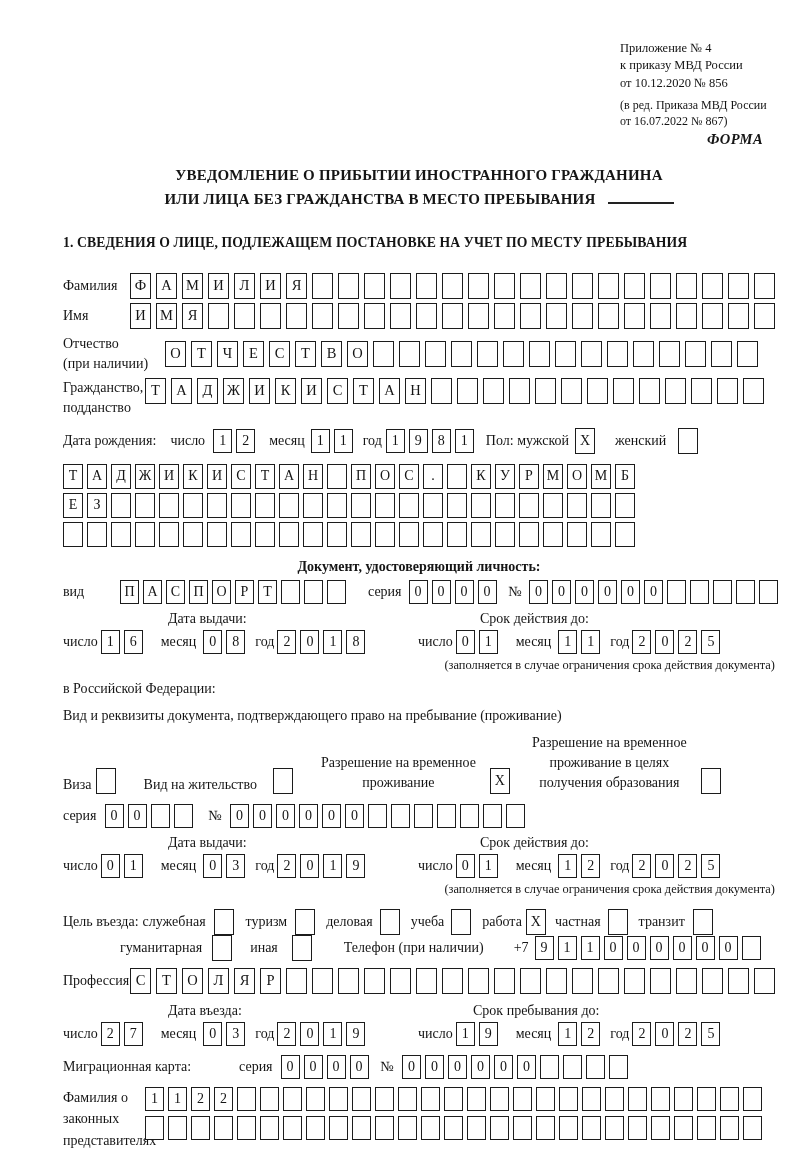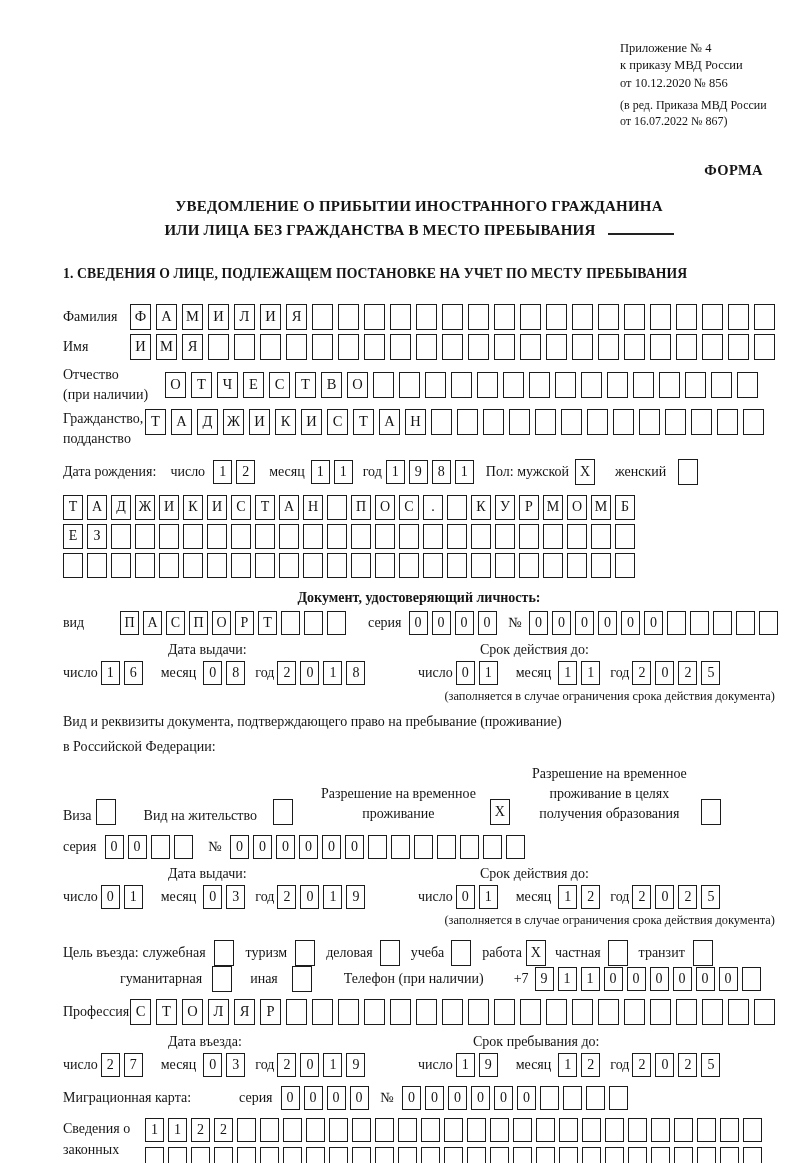--- a/index.html
+++ b/index.html
@@ -1,20 +1,20 @@
 <!DOCTYPE html>
 <html><head>
 <meta charset="utf-8">
 <style>
   html,body{margin:0;padding:0;background:#ffffff;}
   body{width:800px;height:1163px;font-family:"Liberation Serif",serif;color:#151515;}
   .page{position:relative;width:800px;height:1163px;box-sizing:border-box;padding:40px 25px 0 63px;overflow:hidden;}
   .appendix{margin-left:557px;font-size:12.5px;line-height:1.38;}
   .appendix .note{margin-top:5px;font-size:12px;}
-  .forma{font-weight:bold;font-size:14.5px;text-align:right;padding-right:12px;margin-top:32px;letter-spacing:.4px;}
+  .forma{font-weight:bold;font-size:14.5px;text-align:right;padding-right:12px;margin-top:1px;letter-spacing:.4px;font-style:italic;}
   .title{font-weight:bold;font-size:15px;text-align:center;margin-top:15px;line-height:1.6;letter-spacing:.2px;}
   .title .blank{display:inline-block;width:66px;border-bottom:2px solid #222;margin-left:12px;}
   .section-heading{font-weight:bold;font-size:13.7px;margin-top:24px;letter-spacing:.1px;}
   .row{display:flex;align-items:center;}
   .lbl{font-size:14px;flex:none;line-height:19px;}
   .cells{display:inline-flex;flex:none;}
   .cell{box-sizing:border-box;flex:none;width:21px;height:26px;border:1.7px solid #1c1c1c;margin-right:5px;
         display:inline-flex;align-items:center;justify-content:center;font-size:14.5px;background:#fff;}
   .md .cell{width:19px;height:24px;margin-right:4px;font-size:14px;}
   .w24 .cell{width:20px;height:25px;margin-right:4px;}
@@ -373,22 +373,22 @@
             <span class="cell">2</span>
             <span class="cell">0</span>
             <span class="cell">2</span>
             <span class="cell">5</span>
           </span>
       </div>
     </div>
   </div>
   <div class="note-right">(заполняется в случае ограничения срока действия документа)</div>
 
+  <div class="lbl" style="margin-top:6px;font-size:14px">в Российской Федерации:</div>
   <div class="lbl" style="margin-top:8px;font-size:14px">Вид и реквизиты документа, подтверждающего право на пребывание (проживание)</div>
-  <div class="lbl" style="margin-top:6px;font-size:14px">в Российской Федерации:</div>
 
   <div class="row" style="margin-top:8px;align-items:flex-end">
     <span class="lbl" style="margin-top:4px">Виза</span>
     <span class="cells md cb" style="margin-left:4px">
         <span class="cell"></span>
       </span>
     <span class="lbl" style="margin-left:24px;">Вид на жительство</span>
     <span class="cells md cb" style="margin-left:16px">
         <span class="cell"></span>
       </span>
@@ -637,21 +637,21 @@
         <span class="cell">0</span>
         <span class="cell"></span>
         <span class="cell"></span>
         <span class="cell"></span>
         <span class="cell"></span>
       </span>
   </div>
 
   <div class="row" style="margin-top:8px;align-items:flex-start">
     <span class="lbl stack" style="width:82px;line-height:21.5px">
-      <div>Сведения о</div>
+      <div>Фамилия о</div>
       <div>законных</div>
       <div>представителях</div>
 
     </span>
     <span>
       <div class="cells md" style="margin-bottom:5px">
           <span class="cell">1</span>
           <span class="cell">1</span>
           <span class="cell">2</span>
           <span class="cell">2</span>

